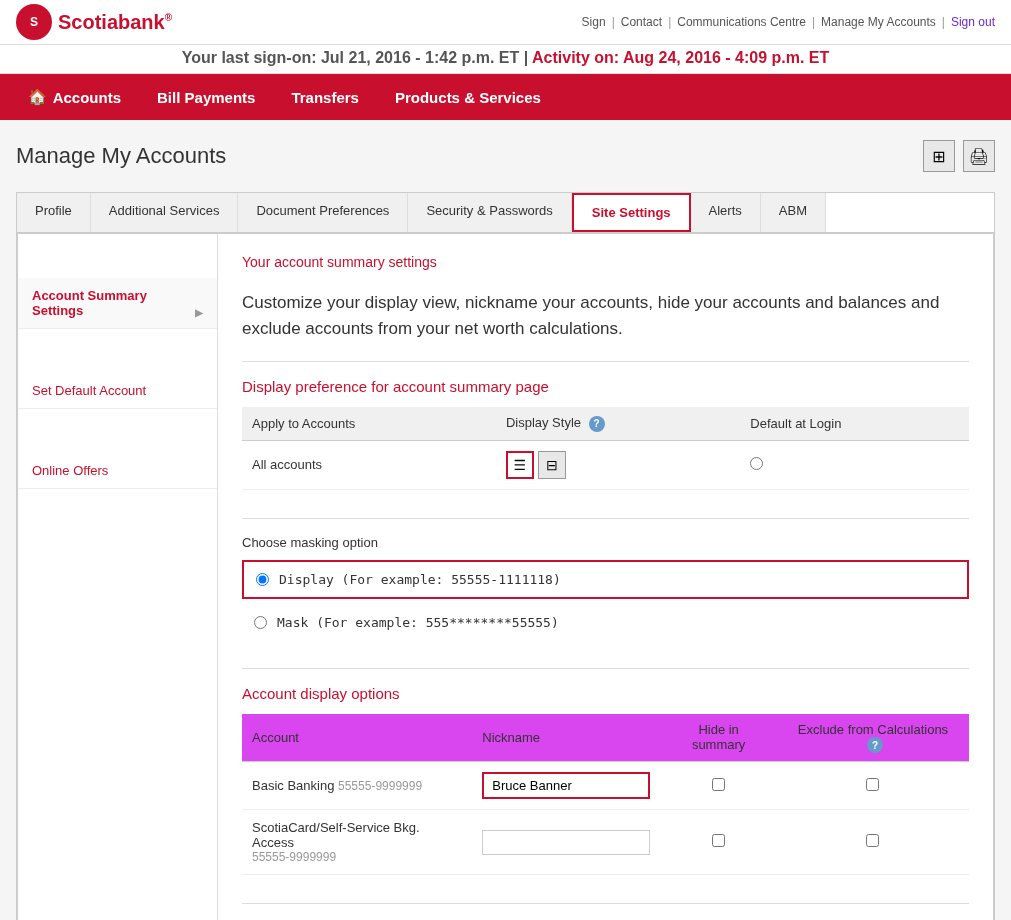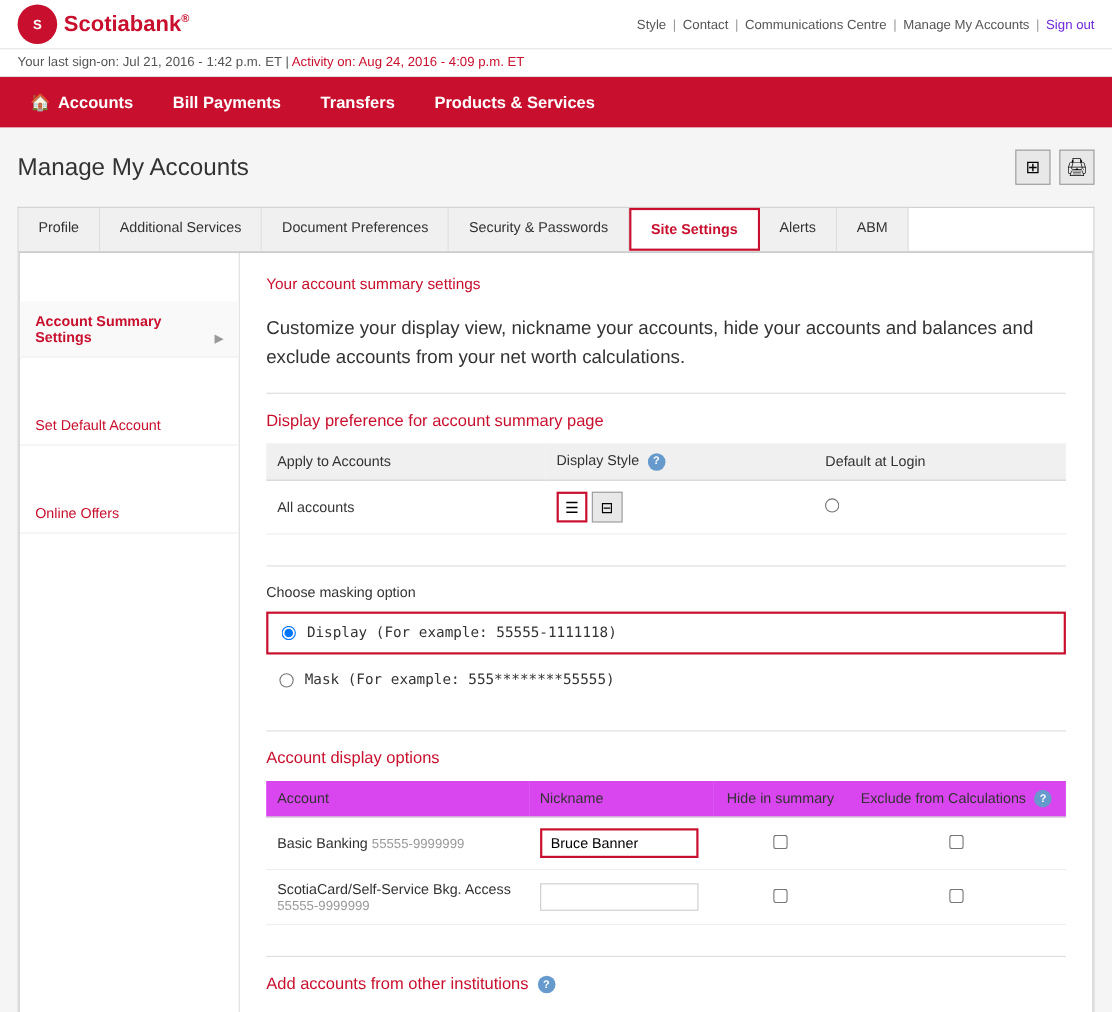--- a/index.html
+++ b/index.html
@@ -26,24 +26,25 @@
 
     .top-bar-right { display: flex; align-items: center; gap: 6px; font-size: 12px; color: #555; }
     .top-bar-right a { color: #555; text-decoration: none; }
     .top-bar-right a.signout { color: #6d28d9; text-decoration: none; }
     .top-bar-right .sep { color: #999; }
 
     
     .signin-bar {
       background: #fff;
       padding: 4px 16px 6px;
-      text-align: left;
-      font-size: 12px;
+      text-align: center;
+      font-size: 16px;
       color: #555;
       border-bottom: 1px solid #e0e0e0;
+      font-weight: bold;
     }
     .signin-bar a { color: #c8102e; text-decoration: none; }
 
     
     .main-nav {
       background: #c8102e;
       display: flex;
       align-items: stretch;
       padding: 0 10px;
     }
@@ -207,21 +208,21 @@
     }
     .account-table th.center { text-align: center; }
     .account-table td {
       padding: 10px 10px;
       font-size: 13px;
       border-bottom: 1px solid #eee;
       vertical-align: middle;
     }
     .account-table td.center { text-align: center; }
     .nickname-input {
-      width: 144px;
+      width: 168px;
       padding: 4px 8px;
       border: 1px solid #ccc;
       font-size: 13px;
     }
     .nickname-input.highlighted {
       border: 2px solid #c8102e;
     }
     .account-num { color: #999; font-size: 12px; }
 
     
@@ -238,21 +239,21 @@
       <svg width="24" height="24" viewBox="0 0 24 24">
         <circle cx="12" cy="12" r="11" fill="#c8102e"></circle>
         <text x="12" y="16" text-anchor="middle" fill="white" font-size="12" font-weight="bold">S</text>
       </svg>
     </div>
     <span class="logo-text">
       <span>Scotiabank</span><sup style="font-size:10px;">®</sup>
     </span>
   </div>
   <div class="top-bar-right">
-    <a href="#">Style</a>
+    <a href="#">Sign</a>
     <span class="sep">|</span>
     <a href="#">Contact</a>
     <span class="sep">|</span>
     <a href="#">Communications Centre</a>
     <span class="sep">|</span>
     <a href="#">Manage My Accounts</a>
     <span class="sep">|</span>
     <a href="#" class="signout">Sign out</a>
   </div>
 </div>

